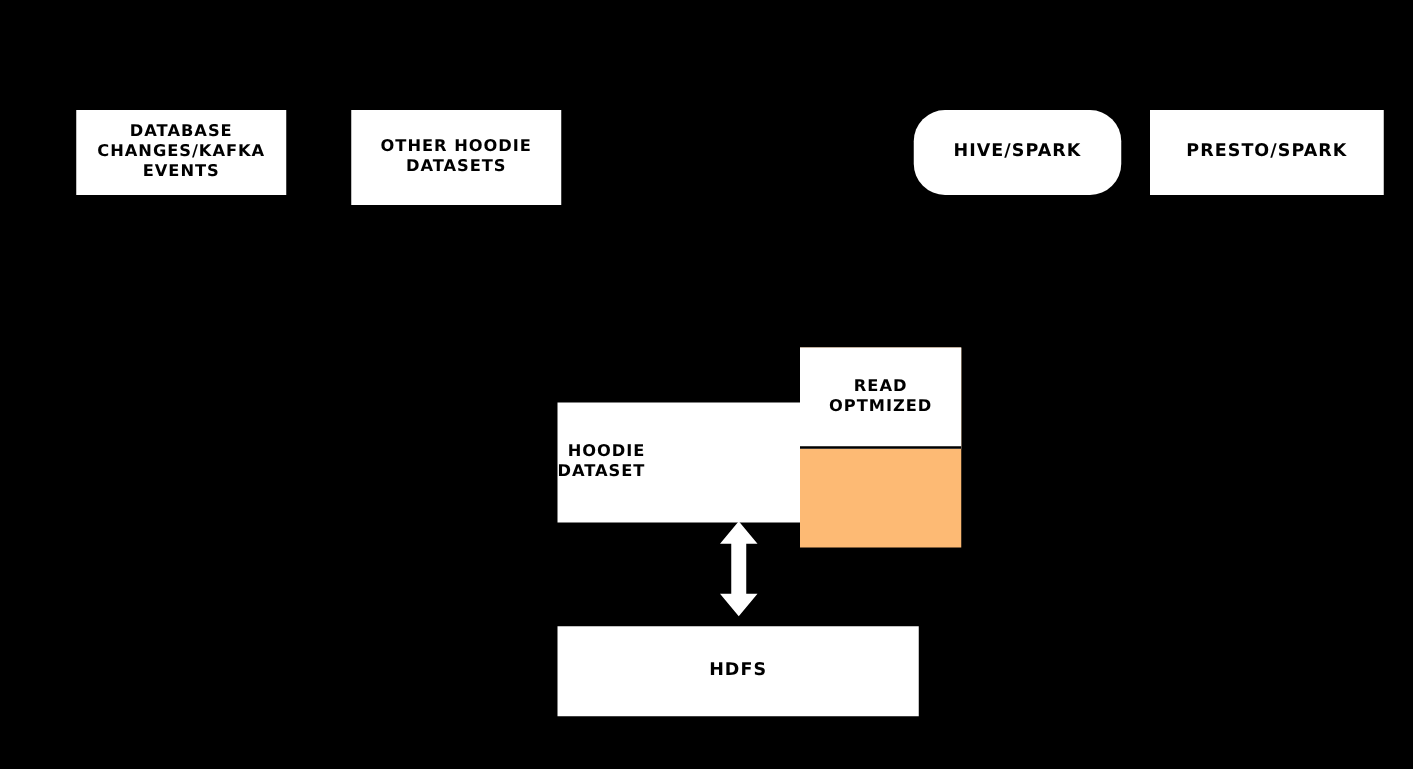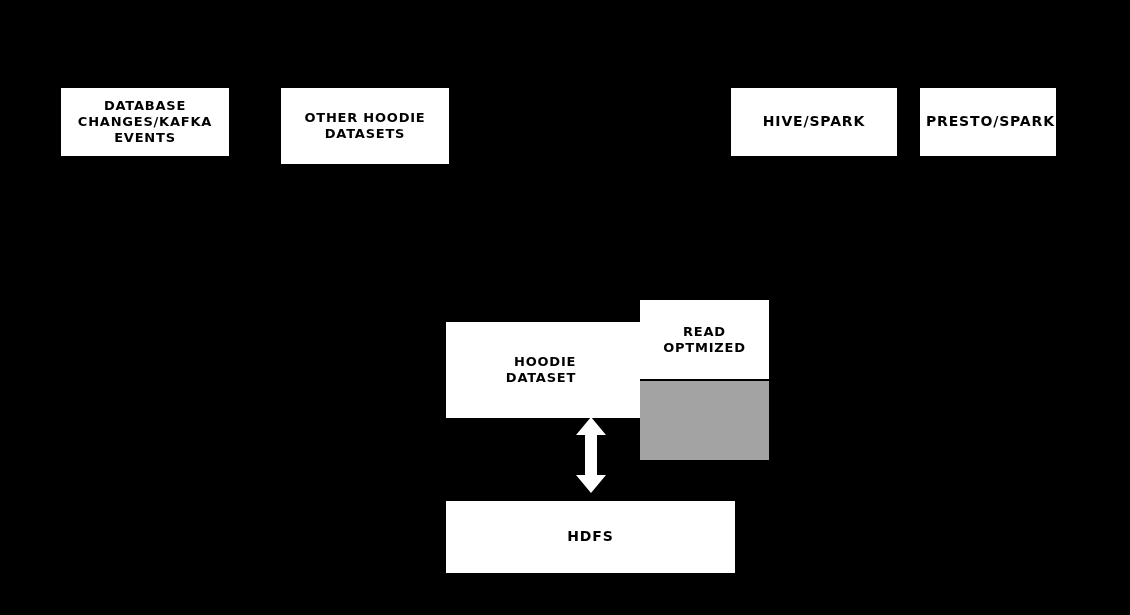--- a/index.html
+++ b/index.html
@@ -51,45 +51,46 @@
     align-items: center;
   }
   #node-other-hoodie {
     left: 281px; top: 88px;  width: 168px; height: 76px;
     font-size: 13px;
   }
   
   #node-hive-spark {
     left: 731px; top: 88px;  width: 166px; height: 68px;
     font-size: 14px;
+    border-radius: 25px;
   }
   #node-presto-spark {
-    left: 920px; top: 88px;  width: 136px; height: 68px;
+    left: 920px; top: 88px;  width: 187px; height: 68px;
     font-size: 14px;
     justify-content: flex-end;
   }
   
   #node-hoodie-dataset {
     left: 446px; top: 322px; width: 194px; height: 96px;
-    justify-content: center;
+    justify-content: flex-start;
     font-size: 13px;
   }
   #node-hoodie-dataset .label {
     width: auto;
     text-align: right;
     padding: 0 4px 0 0;
   }
   
   #view-stack {
     position: absolute;
     left: 640px;
-    top: 300px;
+    top: 278px;
     width: 129px;
     height: 160px;
-    background: #a3a3a3;
+    background: #fdba74;
   }
   #node-read-optimized {
     left: 0; top: 0; width: 129px; height: 81px;
     border-bottom: 2px solid #000000;
     font-size: 13px;
   }
   #node-real-time {
     left: 0; top: 81px; width: 129px; height: 79px;
     font-size: 13px;
   }

